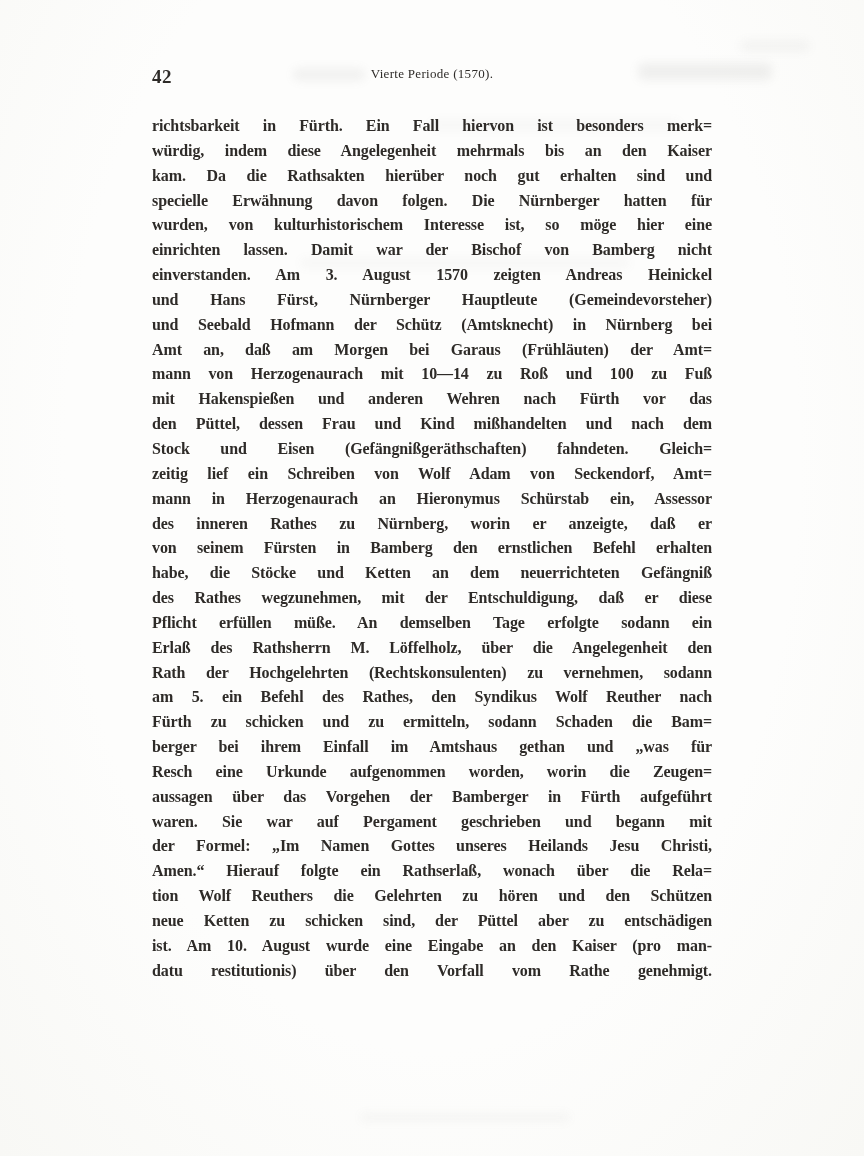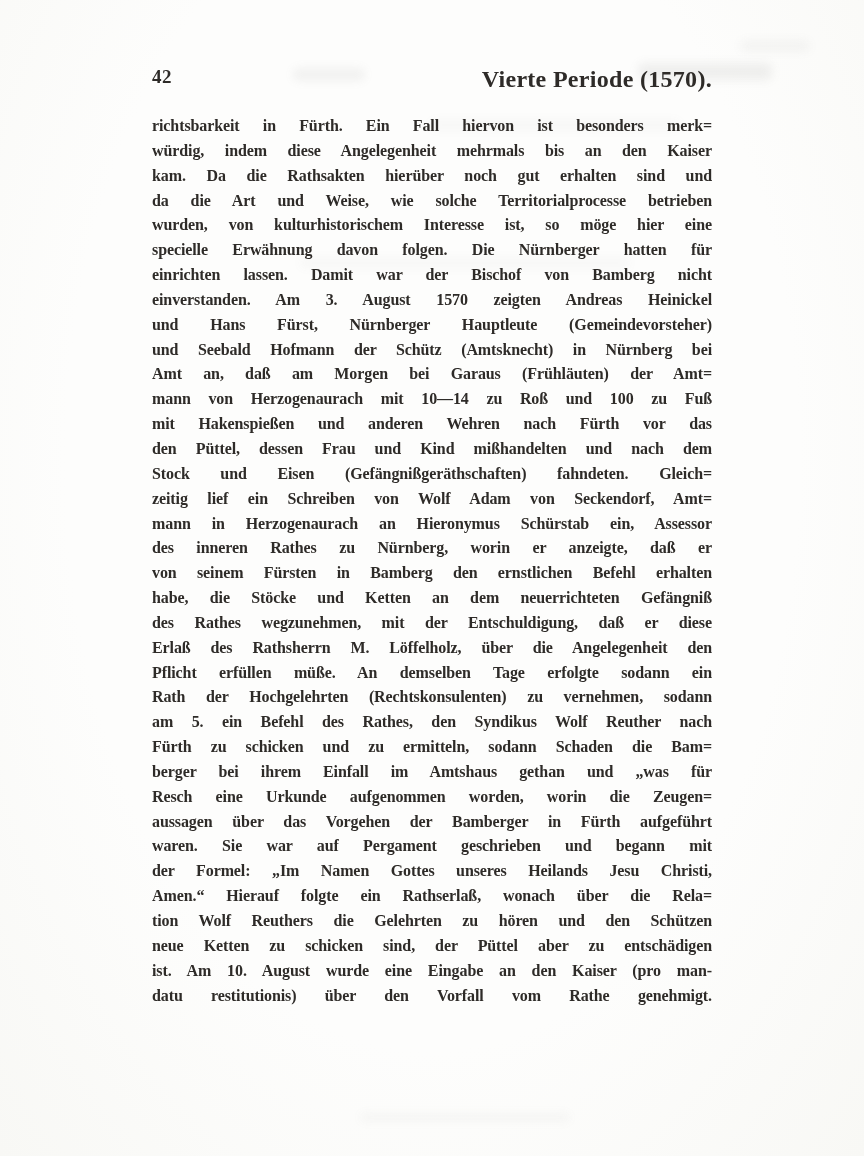--- a/index.html
+++ b/index.html
@@ -31,23 +31,23 @@
   }
   .page-number {
     position: absolute;
     left: 0;
     top: 0;
     font-size: 19px;
     font-weight: 700;
     letter-spacing: 0.5px;
   }
   .running-head {
-    text-align: right;
-    font-size: 24px;
-    font-weight: 700;
+    text-align: center;
+    font-size: 13px;
+    font-weight: 400;
     letter-spacing: 0.3px;
   }
   .body-lines {
     margin-top: 22px;
   }
   .text-line {
     font-size: 16px;
     font-weight: 700;
     line-height: 24.85px;
     height: 24.85px;
@@ -88,40 +88,39 @@
 
     <div class="header-row">
       <span class="page-number">42</span>
       <div class="running-head">Vierte Periode (1570).</div>
     </div>
 
     <div class="body-lines" id="body-lines">
         <div class="text-line">richtsbarkeit in Fürth.  Ein Fall hiervon ist besonders merk=</div>
         <div class="text-line">würdig, indem diese Angelegenheit mehrmals bis an den Kaiser</div>
         <div class="text-line">kam.  Da die Rathsakten hierüber noch gut erhalten sind und</div>
-        <div class="text-line">da die Art und Weise, wie solche Territorialprocesse betrieben</div>
+        <div class="text-line">specielle Erwähnung davon folgen.  Die Nürnberger hatten für</div>
         <div class="text-line">wurden, von kulturhistorischem Interesse ist, so möge hier eine</div>
-        <div class="text-line">specielle Erwähnung davon folgen.  Die Nürnberger hatten für</div>
         <div class="text-line">einrichten lassen.  Damit war der Bischof von Bamberg nicht</div>
         <div class="text-line">einverstanden.  Am 3. August 1570 zeigten Andreas Heinickel</div>
         <div class="text-line">und Hans Fürst, Nürnberger Hauptleute (Gemeindevorsteher)</div>
         <div class="text-line">und Seebald Hofmann der Schütz (Amtsknecht) in Nürnberg bei</div>
         <div class="text-line">Amt an, daß am Morgen bei Garaus (Frühläuten) der Amt=</div>
         <div class="text-line">mann von Herzogenaurach mit 10—14 zu Roß und 100 zu Fuß</div>
         <div class="text-line">mit Hakenspießen und anderen Wehren nach Fürth vor das</div>
         <div class="text-line">den Püttel, dessen Frau und Kind mißhandelten und nach dem</div>
         <div class="text-line">Stock und Eisen (Gefängnißgeräthschaften) fahndeten.  Gleich=</div>
         <div class="text-line">zeitig lief ein Schreiben von Wolf Adam von Seckendorf, Amt=</div>
         <div class="text-line">mann in Herzogenaurach an Hieronymus Schürstab ein, Assessor</div>
         <div class="text-line">des inneren Rathes zu Nürnberg, worin er anzeigte, daß er</div>
         <div class="text-line">von seinem Fürsten in Bamberg den ernstlichen Befehl erhalten</div>
         <div class="text-line">habe, die Stöcke und Ketten an dem neuerrichteten Gefängniß</div>
         <div class="text-line">des Rathes wegzunehmen, mit der Entschuldigung, daß er diese</div>
+        <div class="text-line">Pflicht erfüllen müße.  An demselben Tage erfolgte sodann ein</div>
         <div class="text-line">Erlaß des Rathsherrn M. Löffelholz, über die Angelegenheit den</div>
-        <div class="text-line">Pflicht erfüllen müße.  An demselben Tage erfolgte sodann ein</div>
         <div class="text-line">Rath der Hochgelehrten (Rechtskonsulenten) zu vernehmen, sodann</div>
         <div class="text-line">am 5. ein Befehl des Rathes, den Syndikus Wolf Reuther nach</div>
         <div class="text-line">Fürth zu schicken und zu ermitteln, sodann Schaden die Bam=</div>
         <div class="text-line">berger bei ihrem Einfall im Amtshaus gethan und „was für</div>
         <div class="text-line">Resch eine Urkunde aufgenommen worden, worin die Zeugen=</div>
         <div class="text-line">aussagen über das Vorgehen der Bamberger in Fürth aufgeführt</div>
         <div class="text-line">waren.  Sie war auf Pergament geschrieben und begann mit</div>
         <div class="text-line">der Formel: „Im Namen Gottes unseres Heilands Jesu Christi,</div>
         <div class="text-line">Amen.“  Hierauf folgte ein Rathserlaß, wonach über die Rela=</div>
         <div class="text-line">tion Wolf Reuthers die Gelehrten zu hören und den Schützen</div>

